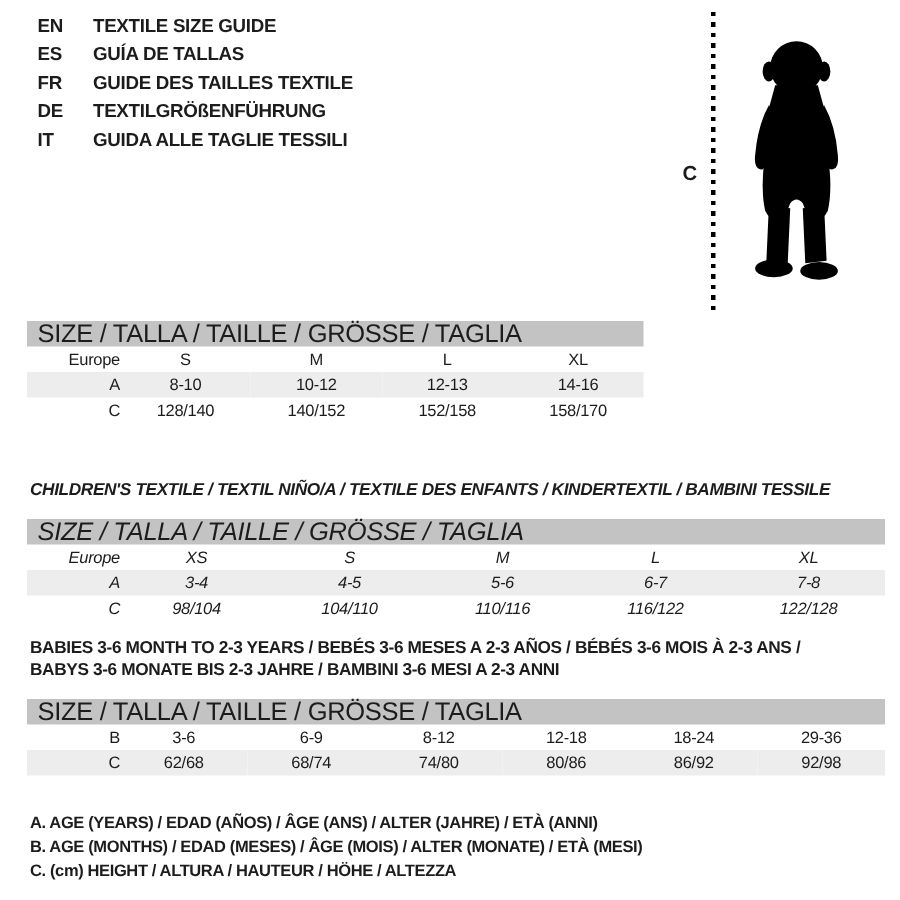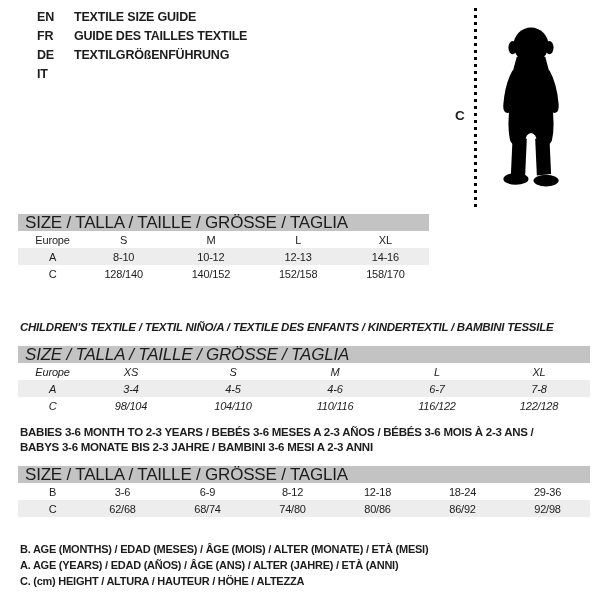--- a/index.html
+++ b/index.html
@@ -16,21 +16,21 @@
     height: 600px;
     background: #ffffff;
     color: var(--text);
     font-family: "Liberation Sans", sans-serif;
     overflow: hidden;
   }
 
   
   .lang-list { position: absolute; left: 25px; top: 8px; }
   .lang-row { display: flex; line-height: 19px; font-weight: 700; font-size: 12.5px; letter-spacing: -0.2px; }
-  .lang-code { width: 37px; flex: 0 0 37px; margin-left: 12px; }
+  .lang-code { width: 37px; flex: 0 0 37px; }
 
   
   .figure { position: absolute; left: 450px; top: 6px; width: 145px; height: 204px; }
   .dotted-line {
     position: absolute; left: 24px; top: 2px; width: 3px; height: 199px;
     background: repeating-linear-gradient(to bottom, var(--sil) 0 3px, transparent 3px 7px);
   }
   .measure-c { position: absolute; left: 5px; top: 102px; font-weight: 700; font-size: 13.5px; }
   .baby-svg { position: absolute; left: 35px; top: 2px; width: 92px; height: 198px; }
 
@@ -42,48 +42,53 @@
   .tbl-titles { margin: 0 0 11px 2px; }
   .tbl-title { font-weight: 700; font-size: 11.5px; line-height: 15px; letter-spacing: -0.25px; white-space: nowrap; }
   .tbl-wrap { width: 572px; }
   #sec1 .tbl-wrap { width: 411px; }
   .size-bar {
     background: var(--bar-bg); height: 17px; line-height: 17px;
     padding-left: 7px; font-size: 17px; letter-spacing: -0.2px;
   }
   table { width: 100%; border-collapse: collapse; table-layout: fixed; }
   td { height: 17px; font-size: 11px; text-align: center; padding: 0; letter-spacing: -0.2px; }
-  td.lbl { text-align: center; padding-left: 7px; }
+  td.lbl { text-align: right; padding-left: 7px; }
   tr.stripe { background: var(--stripe-bg); }
   col.lblcol { width: 62px; }
 
   
   .footnotes { position: absolute; left: 20px; top: 541px; }
   .footnote { font-weight: 700; font-size: 11px; line-height: 16px; letter-spacing: -0.25px; white-space: nowrap; }
 </style>
 </head>
 <body>
 
 <div class="canvas">
 
   <div class="lang-list">
       <div class="lang-row">
         <span class="lang-code">EN</span>
         <span class="lang-label">TEXTILE SIZE GUIDE</span>
       </div>
       <div class="lang-row">
+        <span class="lang-code">ES</span>
+        <span class="lang-label">GUÍA DE TALLAS</span>
+      </div>
+      <div class="lang-row">
         <span class="lang-code">FR</span>
         <span class="lang-label">GUIDE DES TAILLES TEXTILE</span>
       </div>
       <div class="lang-row">
         <span class="lang-code">DE</span>
         <span class="lang-label">TEXTILGRÖßENFÜHRUNG</span>
       </div>
       <div class="lang-row">
         <span class="lang-code">IT</span>
+        <span class="lang-label">GUIDA ALLE TAGLIE TESSILI</span>
       </div>
     </div>
 
   <div class="figure">
     <div class="measure-c">C</div>
     <div class="dotted-line"></div>
     <svg class="baby-svg" viewBox="0 0 110 200" xmlns="http://www.w3.org/2000/svg">
       <g fill="#000000">
         <circle cx="55" cy="26" r="21"></circle>
         <ellipse cx="33" cy="29" rx="5" ry="8"></ellipse>
@@ -159,21 +164,21 @@
               <td>XS</td>
               <td>S</td>
               <td>M</td>
               <td>L</td>
               <td>XL</td>
             </tr>
             <tr class="stripe">
               <td class="lbl">A</td>
               <td>3-4</td>
               <td>4-5</td>
-              <td>4-6</td>
+              <td>5-6</td>
               <td>6-7</td>
               <td>7-8</td>
             </tr>
             <tr>
               <td class="lbl">C</td>
               <td>98/104</td>
               <td>104/110</td>
               <td>110/116</td>
               <td>116/122</td>
               <td>122/128</td>
@@ -218,18 +223,18 @@
               <td>80/86</td>
               <td>86/92</td>
               <td>92/98</td>
             </tr>
           </tbody>
         </table>
     </div>
   </div>
 
   <div class="footnotes">
+      <div class="footnote">A. AGE (YEARS) / EDAD (AÑOS) / ÂGE (ANS) / ALTER (JAHRE) / ETÀ (ANNI)</div>
       <div class="footnote">B. AGE (MONTHS) / EDAD (MESES) / ÂGE (MOIS) / ALTER (MONATE) / ETÀ (MESI)</div>
-      <div class="footnote">A. AGE (YEARS) / EDAD (AÑOS) / ÂGE (ANS) / ALTER (JAHRE) / ETÀ (ANNI)</div>
       <div class="footnote">C. (cm) HEIGHT / ALTURA / HAUTEUR / HÖHE / ALTEZZA</div>
     </div>
 
 </div>
 
 </body></html>

